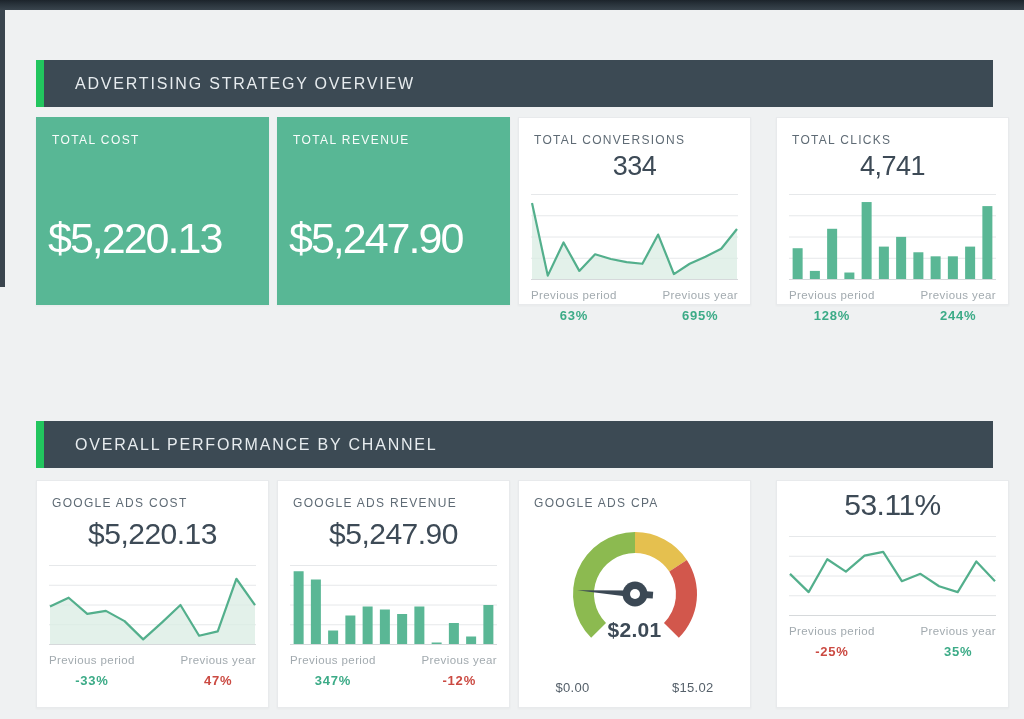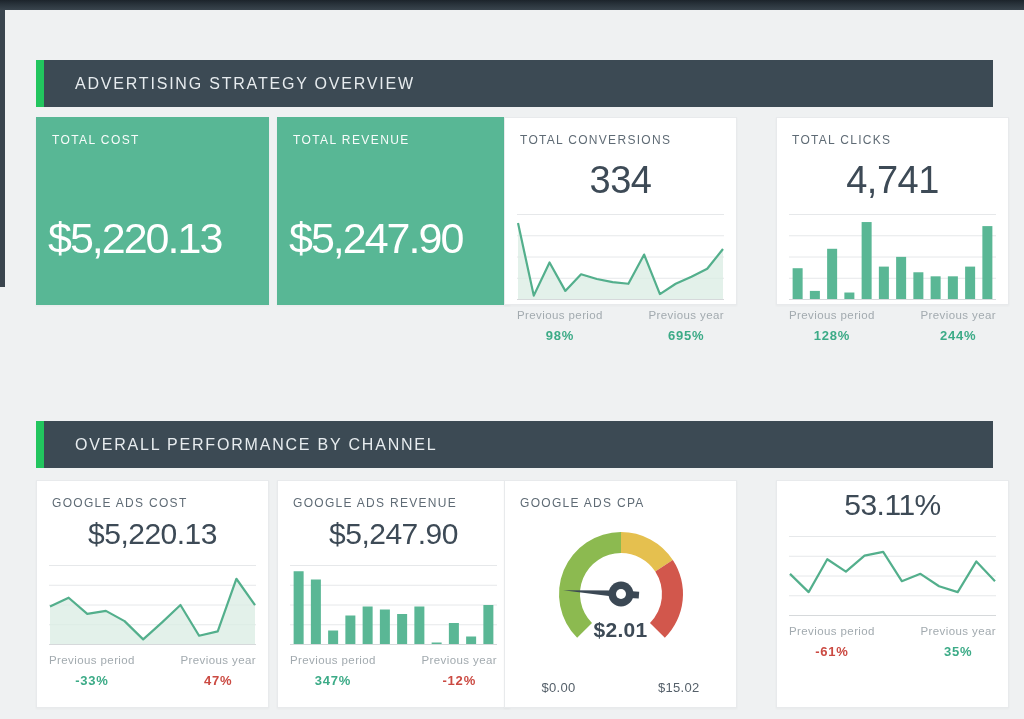--- a/index.html
+++ b/index.html
@@ -21,30 +21,30 @@
   }
   #header-1{top:60px;}
   #header-2{top:421px;}
 
   .card{
     position:absolute;width:233px;box-sizing:border-box;background:#ffffff;
     border:1px solid #e8eaec;box-shadow:0 1px 2px rgba(40,50,60,0.04);
   }
   .row1{top:117px;height:188px;}
   .row2{top:480px;height:228px;}
-  .cx1{left:36px;} .cx2{left:277px;} .cx3{left:504px;} .cx4{left:776px;}
+  .cx1{left:36px;} .cx2{left:277px;} .cx3{left:518px;} .cx4{left:776px;}
 
   .card.green{background:#58b795;border-color:#58b795;}
   .g-label{padding:15px 0 0 15px;font-size:12px;letter-spacing:1.4px;color:rgba(255,255,255,0.96);}
   .g-value{position:absolute;left:11px;right:4px;top:96px;color:#ffffff;
     font-size:43px;letter-spacing:-2px;white-space:nowrap;}
 
   .card-title{padding:15px 14px 0 15px;font-size:12px;letter-spacing:1.3px;color:#5f6b75;white-space:nowrap;}
   .card-value{text-align:center;color:#3d4a56;letter-spacing:-0.5px;}
-  .row1 .card-value{font-size:38px;margin-top:12px;}
+  .row1 .card-value{font-size:27px;margin-top:4px;}
   .row2 .card-value{font-size:30px;margin-top:7px;}
   .chart{margin:0 12px;height:86px;}
   .row1 .chart{margin-top:12px;}
   .row2 .chart{margin-top:14px;height:80px;}
   .chart svg{display:block;}
 
   .cmp-row{display:flex;justify-content:space-between;padding:9px 12px 0 12px;}
   .cmp{display:flex;flex-direction:column;align-items:center;}
   .cmp-label{font-size:11.5px;color:#a2aaaf;letter-spacing:0.4px;white-space:nowrap;}
   .cmp-val{font-size:13px;font-weight:bold;letter-spacing:0.8px;margin-top:7px;}
@@ -86,21 +86,21 @@
         <line x1="0" y1="43" x2="207" y2="43" stroke="#e6e8ea" stroke-width="1"></line>
         <line x1="0" y1="64.25" x2="207" y2="64.25" stroke="#e6e8ea" stroke-width="1"></line>
         <line x1="0" y1="85.5" x2="207" y2="85.5" stroke="#d6d9db" stroke-width="1"></line>
         <polygon points="1,8.950000000000003 16.76923076923077,81.63 32.53846153846154,48.449999999999996 48.30769230769231,76.89 64.07692307692308,60.3 79.84615384615384,65.03999999999999 95.61538461538461,68.2 111.38461538461539,69.78 127.15384615384616,40.55 142.92307692307693,80.05 158.69230769230768,69.78 174.46153846153845,62.67 190.23076923076923,54.769999999999996 206,35.02 206,85 1,85" fill="#d9ece3" fill-opacity="0.75"></polygon>
         <polyline points="1,8.950000000000003 16.76923076923077,81.63 32.53846153846154,48.449999999999996 48.30769230769231,76.89 64.07692307692308,60.3 79.84615384615384,65.03999999999999 95.61538461538461,68.2 111.38461538461539,69.78 127.15384615384616,40.55 142.92307692307693,80.05 158.69230769230768,69.78 174.46153846153845,62.67 190.23076923076923,54.769999999999996 206,35.02" fill="none" stroke="#53af8c" stroke-width="2.2" stroke-linejoin="round"></polyline>
       </svg>
     </div>
   <div class="cmp-row">
     <div class="cmp">
       <span class="cmp-label">Previous period</span>
-      <span class="cmp-val" style="color: rgb(60, 171, 135);">98%</span>
+      <span class="cmp-val" style="color: rgb(60, 171, 135);">63%</span>
     </div>
     <div class="cmp">
       <span class="cmp-label">Previous year</span>
       <span class="cmp-val" style="color: rgb(60, 171, 135);">695%</span>
     </div>
   </div>
 </div>
 
 <div class="card row1 cx4">
   <div class="card-title">TOTAL CLICKS</div>
@@ -231,20 +231,20 @@
         <line x1="0" y1="20.25" x2="207" y2="20.25" stroke="#e6e8ea" stroke-width="1"></line>
         <line x1="0" y1="40" x2="207" y2="40" stroke="#e6e8ea" stroke-width="1"></line>
         <line x1="0" y1="59.75" x2="207" y2="59.75" stroke="#e6e8ea" stroke-width="1"></line>
         <line x1="0" y1="79.5" x2="207" y2="79.5" stroke="#d6d9db" stroke-width="1"></line>
         <polyline points="1,37.849999999999994 19.636363636363637,56.1 38.27272727272727,23.25 56.90909090909091,35.660000000000004 75.54545454545455,19.599999999999994 94.18181818181819,15.950000000000003 112.81818181818181,45.15 131.45454545454547,37.849999999999994 150.0909090909091,50.26 168.72727272727272,56.1 187.36363636363637,25.440000000000005 206,45.15" fill="none" stroke="#53af8c" stroke-width="2.2" stroke-linejoin="round"></polyline>
       </svg>
     </div>
   <div class="cmp-row">
     <div class="cmp">
       <span class="cmp-label">Previous period</span>
-      <span class="cmp-val" style="color: rgb(203, 74, 66);">-61%</span>
+      <span class="cmp-val" style="color: rgb(203, 74, 66);">-25%</span>
     </div>
     <div class="cmp">
       <span class="cmp-label">Previous year</span>
       <span class="cmp-val" style="color: rgb(60, 171, 135);">35%</span>
     </div>
   </div>
 </div>
 
 </body></html>

